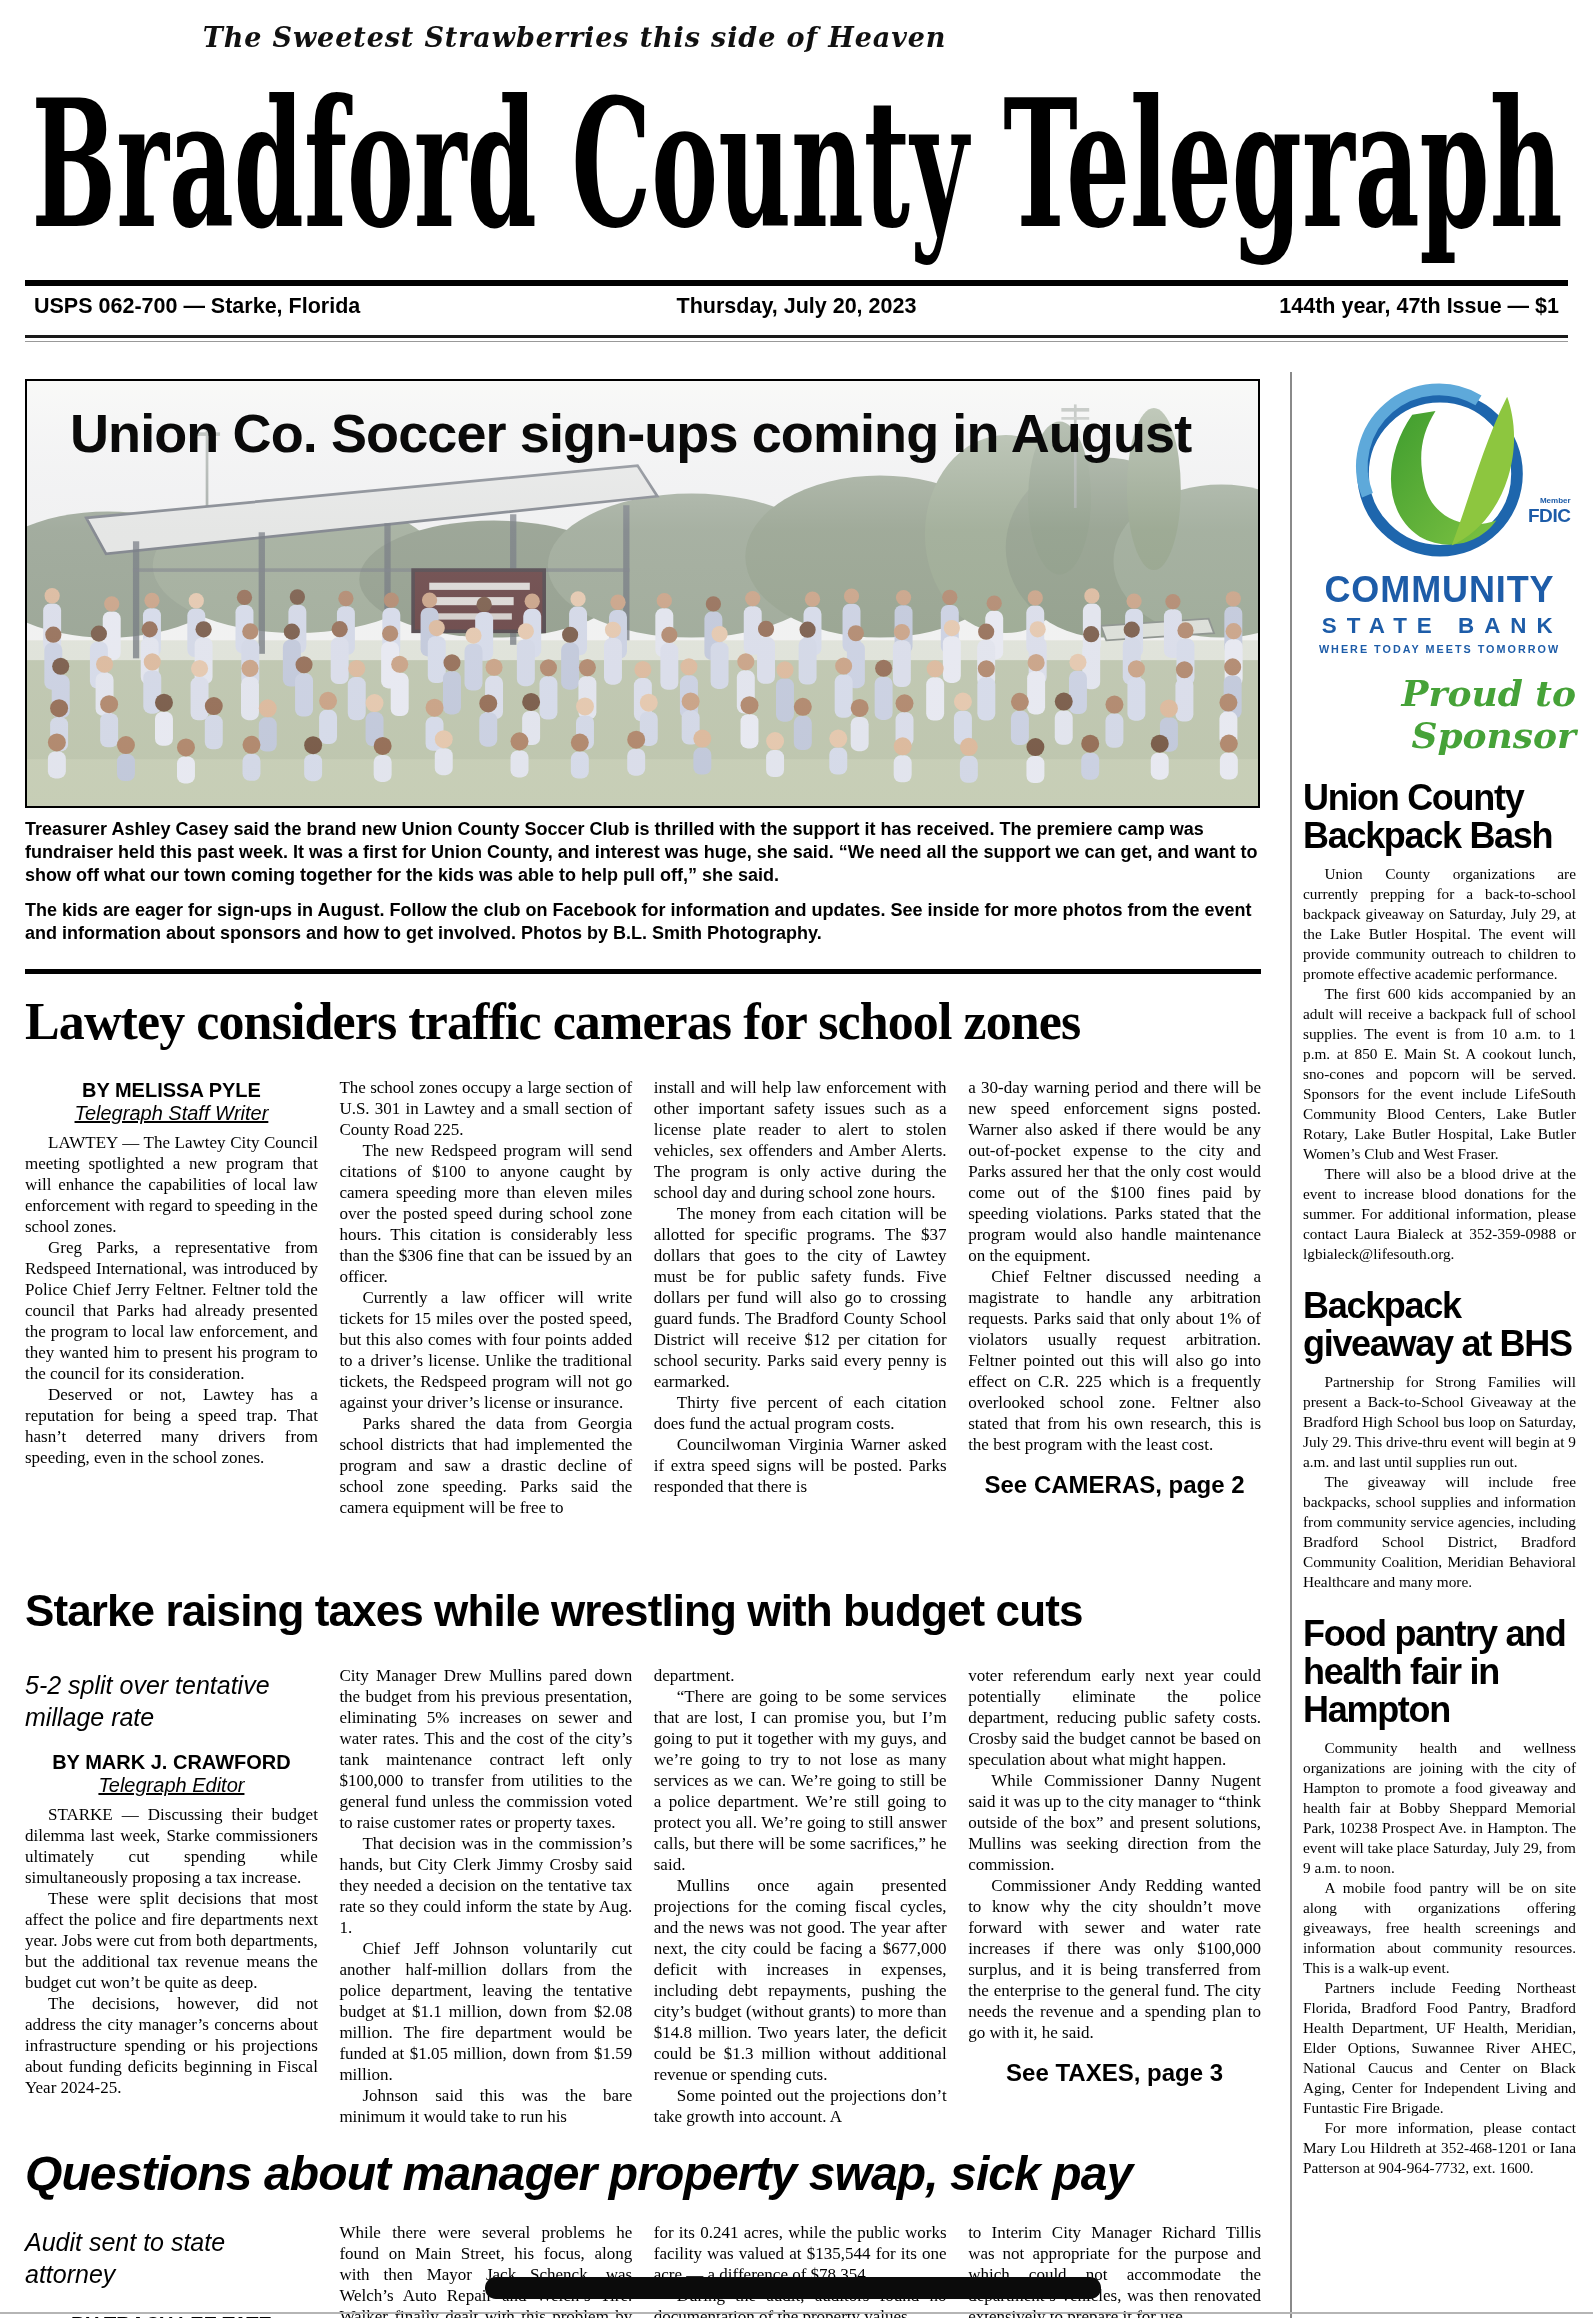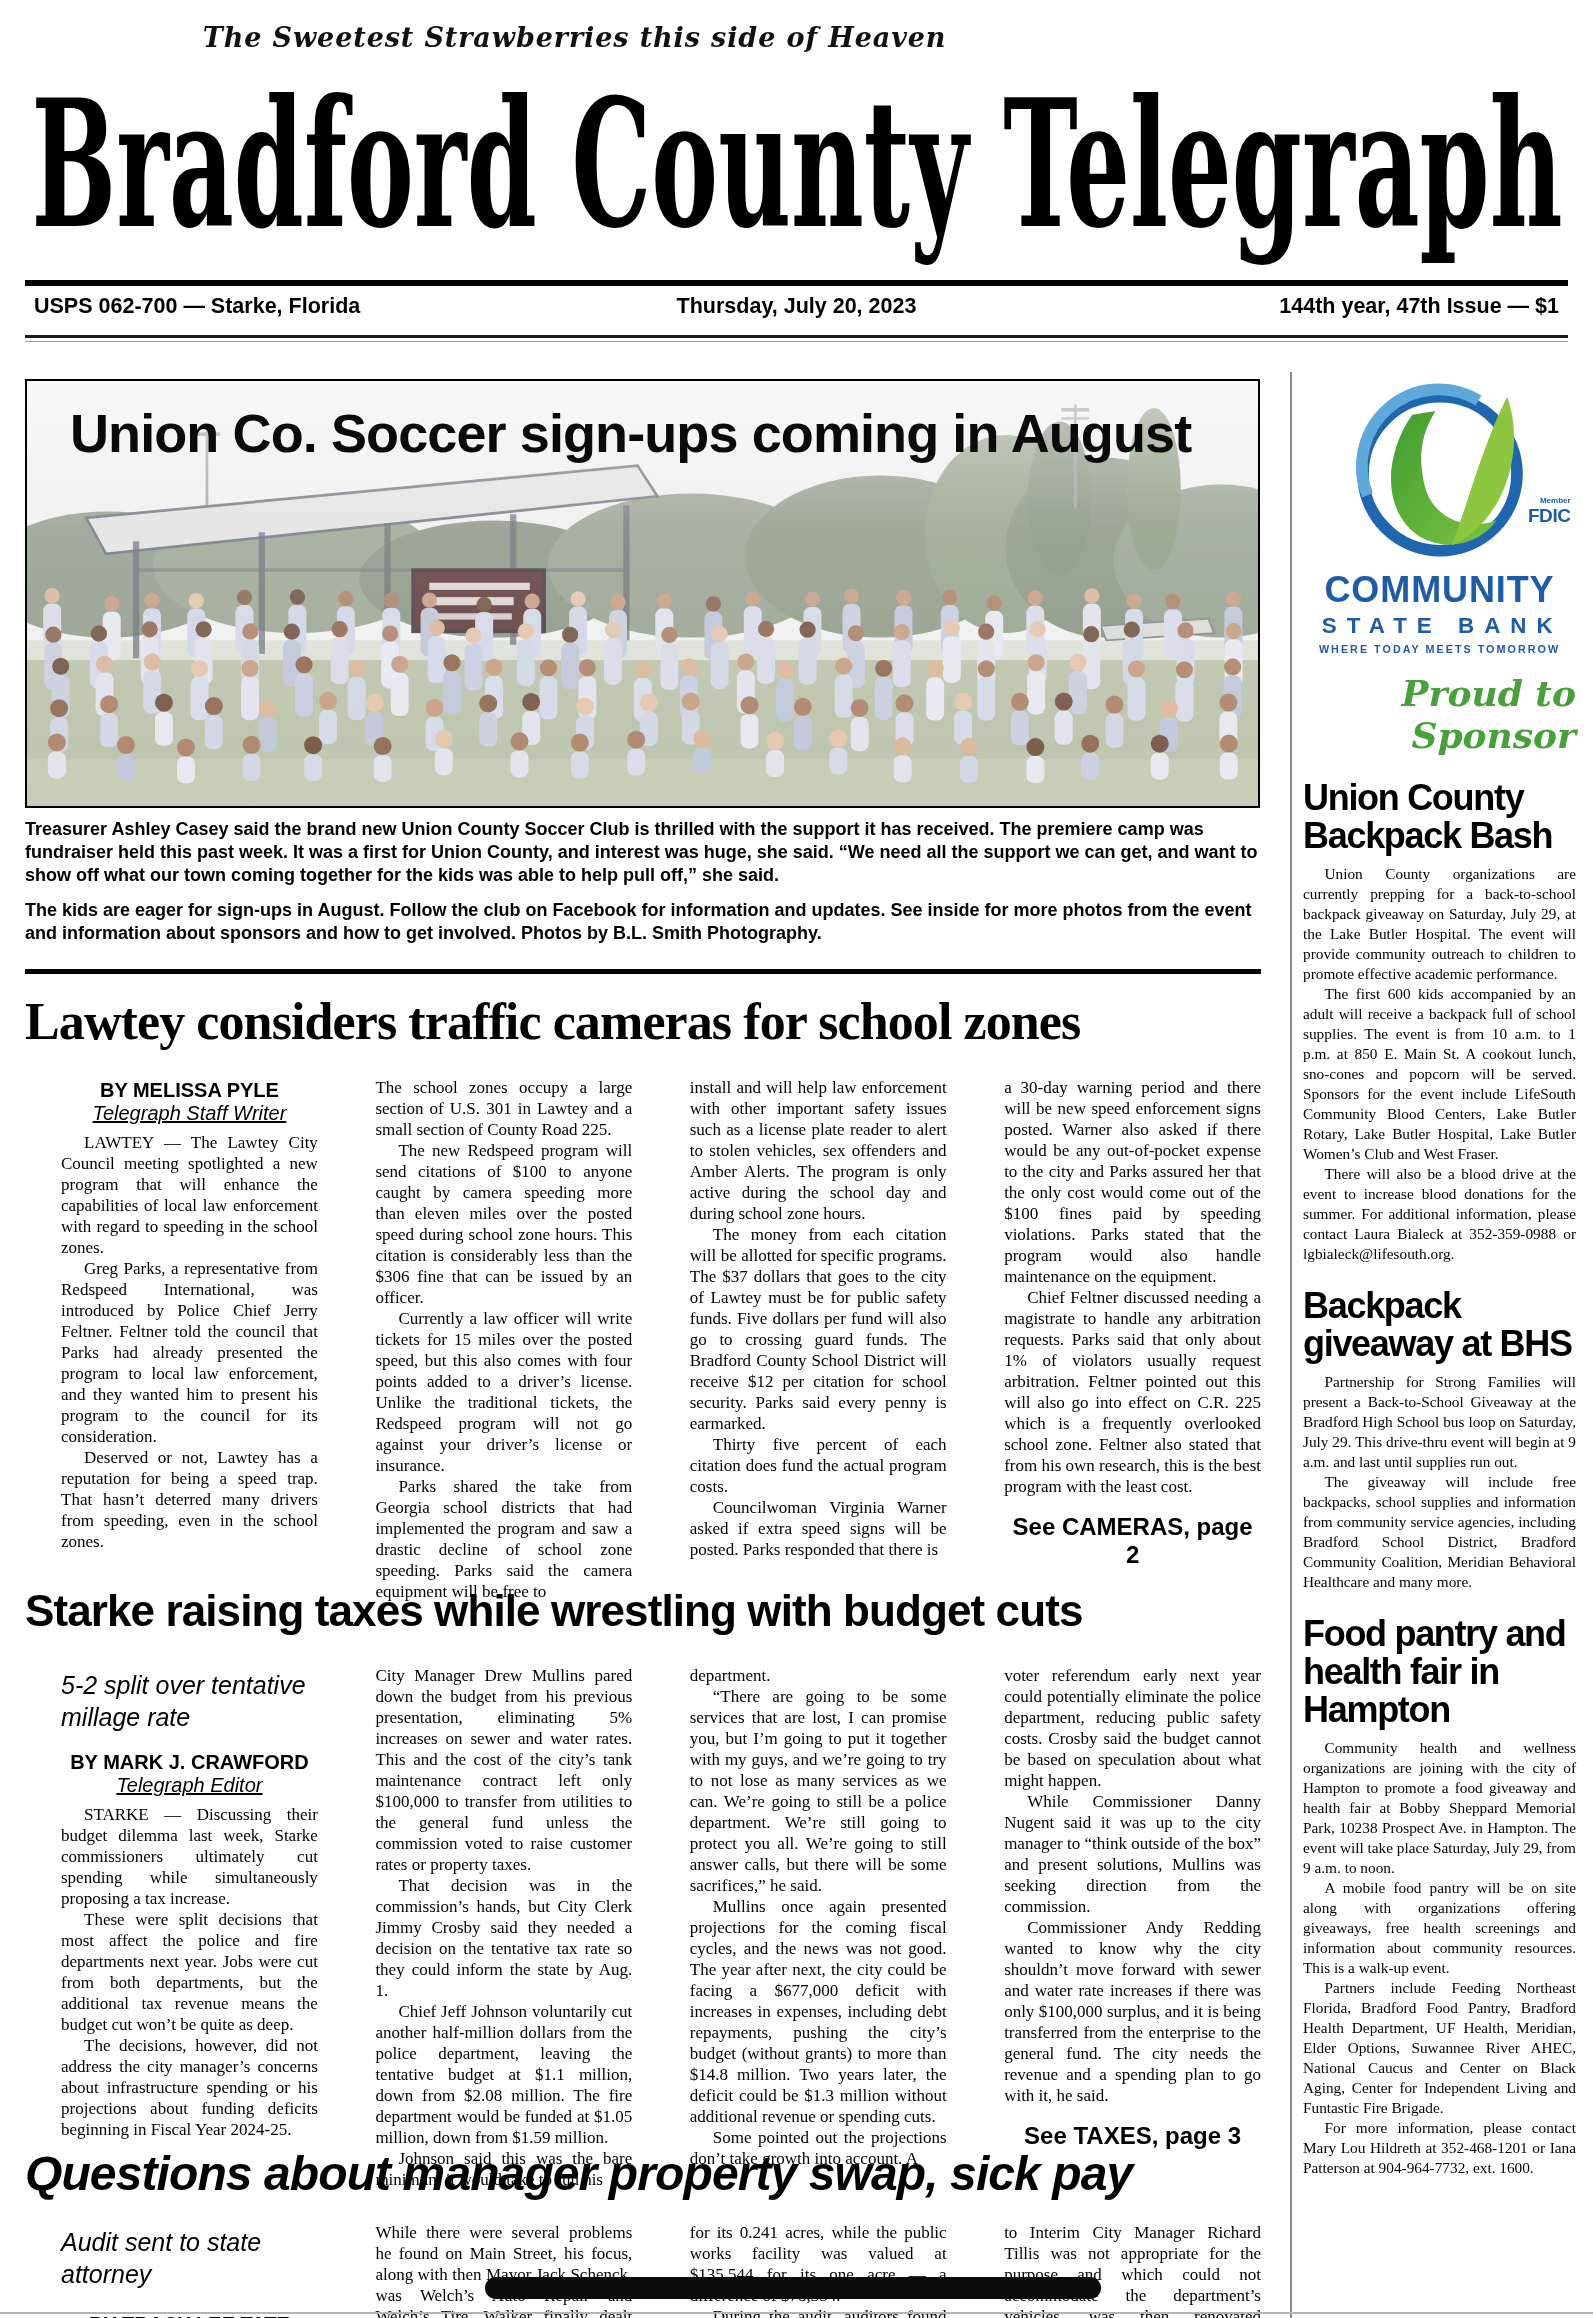--- a/index.html
+++ b/index.html
@@ -26,21 +26,21 @@
   .photo-box svg{display:block;width:100%;height:100%;}
   .photo-headline{position:absolute;top:402px;left:70px;width:1149px;
                   font:700 54px "Liberation Sans",sans-serif;letter-spacing:-0.9px;color:#0a0a0a;}
   .caption{position:absolute;top:818px;left:25px;width:1242px;
            font:700 18px "Liberation Sans",sans-serif;line-height:23px;}
   .caption p{margin:0 0 11.7px 0;}
   .rule-mid{position:absolute;top:969px;left:25px;width:1236px;height:4.5px;background:#000;}
 
   
   .cols{display:flex;gap:21.5px;}
-  .col{flex:1;font:17px/21px "Liberation Serif",serif;text-align:justify;margin-left:36px;}
+  .col{flex:1;font:17px/21px "Liberation Serif",serif;text-align:justify;}
   .col p{margin:0;text-indent:23px;}
   .col.cont p:first-child{text-indent:0;}
   .byline{text-align:center;font:700 20px "Liberation Sans",sans-serif;margin:1.8px 0 0 0;}
   .byrole{text-align:center;font:italic 20px "Liberation Sans",sans-serif;margin:0 0 7.2px 0;text-decoration:underline;}
   .subhead{font:italic 25px/32px "Liberation Sans",sans-serif;margin:3.6px 0 18px 0;text-indent:0 !important;text-align:left;}
   .jump{font:700 24px "Liberation Sans",sans-serif;text-align:center;text-indent:0 !important;margin-top:16px !important;}
 
   .lawtey-headline{position:absolute;top:992px;left:25px;width:1236px;
                    font:700 52px "Liberation Serif",serif;letter-spacing:-0.9px;}
   .lawtey-cols{position:absolute;top:1077px;left:25px;width:1236px;}
@@ -402,21 +402,21 @@
           <p>LAWTEY — The Lawtey City Council meeting spotlighted a new program that will enhance the capabilities of local law enforcement with regard to speeding in the school zones.</p>
           <p>Greg Parks, a representative from Redspeed International, was introduced by Police Chief Jerry Feltner. Feltner told the council that Parks had already presented the program to local law enforcement, and they wanted him to present his program to the council for its consideration.</p>
           <p>Deserved or not, Lawtey has a reputation for being a speed trap. That hasn’t deterred many drivers from speeding, even in the school zones.</p>
         </div>
     </div>
     <div class="col cont">
         <div>
           <p>The school zones occupy a large section of U.S. 301 in Lawtey and a small section of County Road 225.</p>
           <p>The new Redspeed program will send citations of $100 to anyone caught by camera speeding more than eleven miles over the posted speed during school zone hours. This citation is considerably less than the $306 fine that can be issued by an officer.</p>
           <p>Currently a law officer will write tickets for 15 miles over the posted speed, but this also comes with four points added to a driver’s license. Unlike the traditional tickets, the Redspeed program will not go against your driver’s license or insurance.</p>
-          <p>Parks shared the take from Georgia school districts that had implemented the program and saw a drastic decline of school zone speeding. Parks said the camera equipment will be free to</p>
+          <p>Parks shared the data from Georgia school districts that had implemented the program and saw a drastic decline of school zone speeding. Parks said the camera equipment will be free to</p>
         </div>
       </div>
     <div class="col cont">
         <div>
           <p>install and will help law enforcement with other important safety issues such as a license plate reader to alert to stolen vehicles, sex offenders and Amber Alerts. The program is only active during the school day and during school zone hours.</p>
           <p>The money from each citation will be allotted for specific programs. The $37 dollars that goes to the city of Lawtey must be for public safety funds. Five dollars per fund will also go to crossing guard funds. The Bradford County School District will receive $12 per citation for school security. Parks said every penny is earmarked.</p>
           <p>Thirty five percent of each citation does fund the actual program costs.</p>
           <p>Councilwoman Virginia Warner asked if extra speed signs will be posted. Parks responded that there is</p>
         </div>
       </div>

